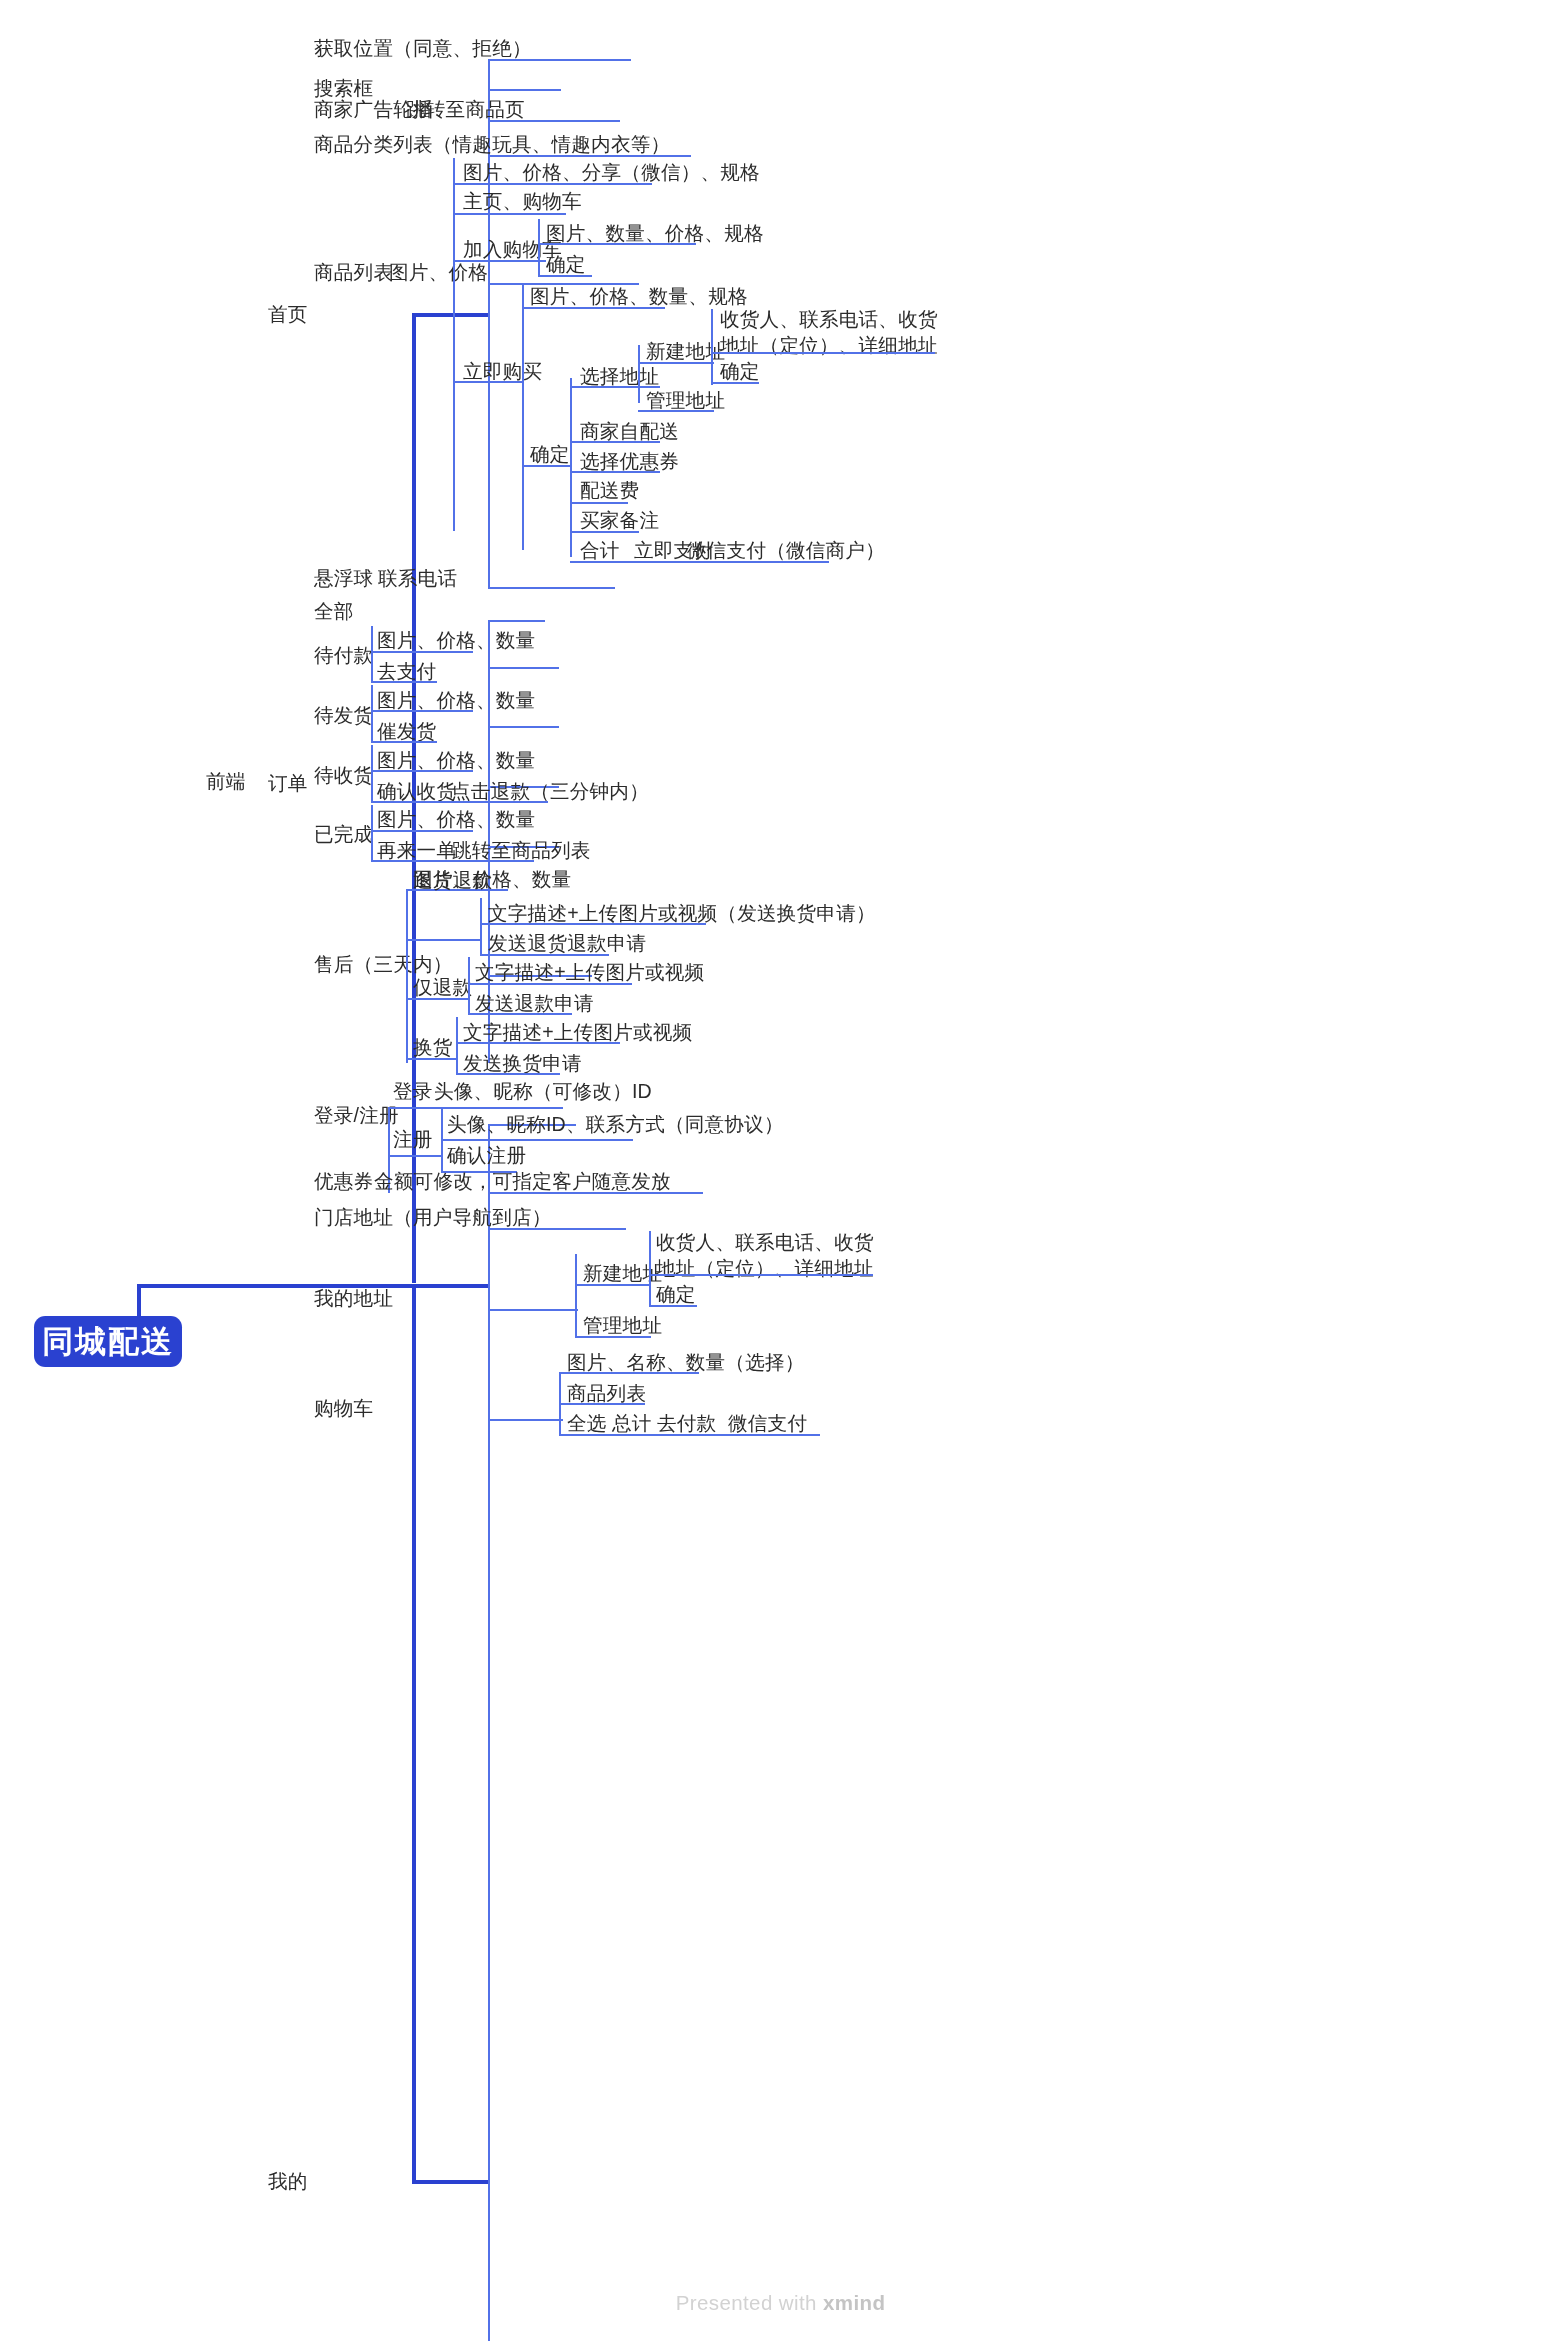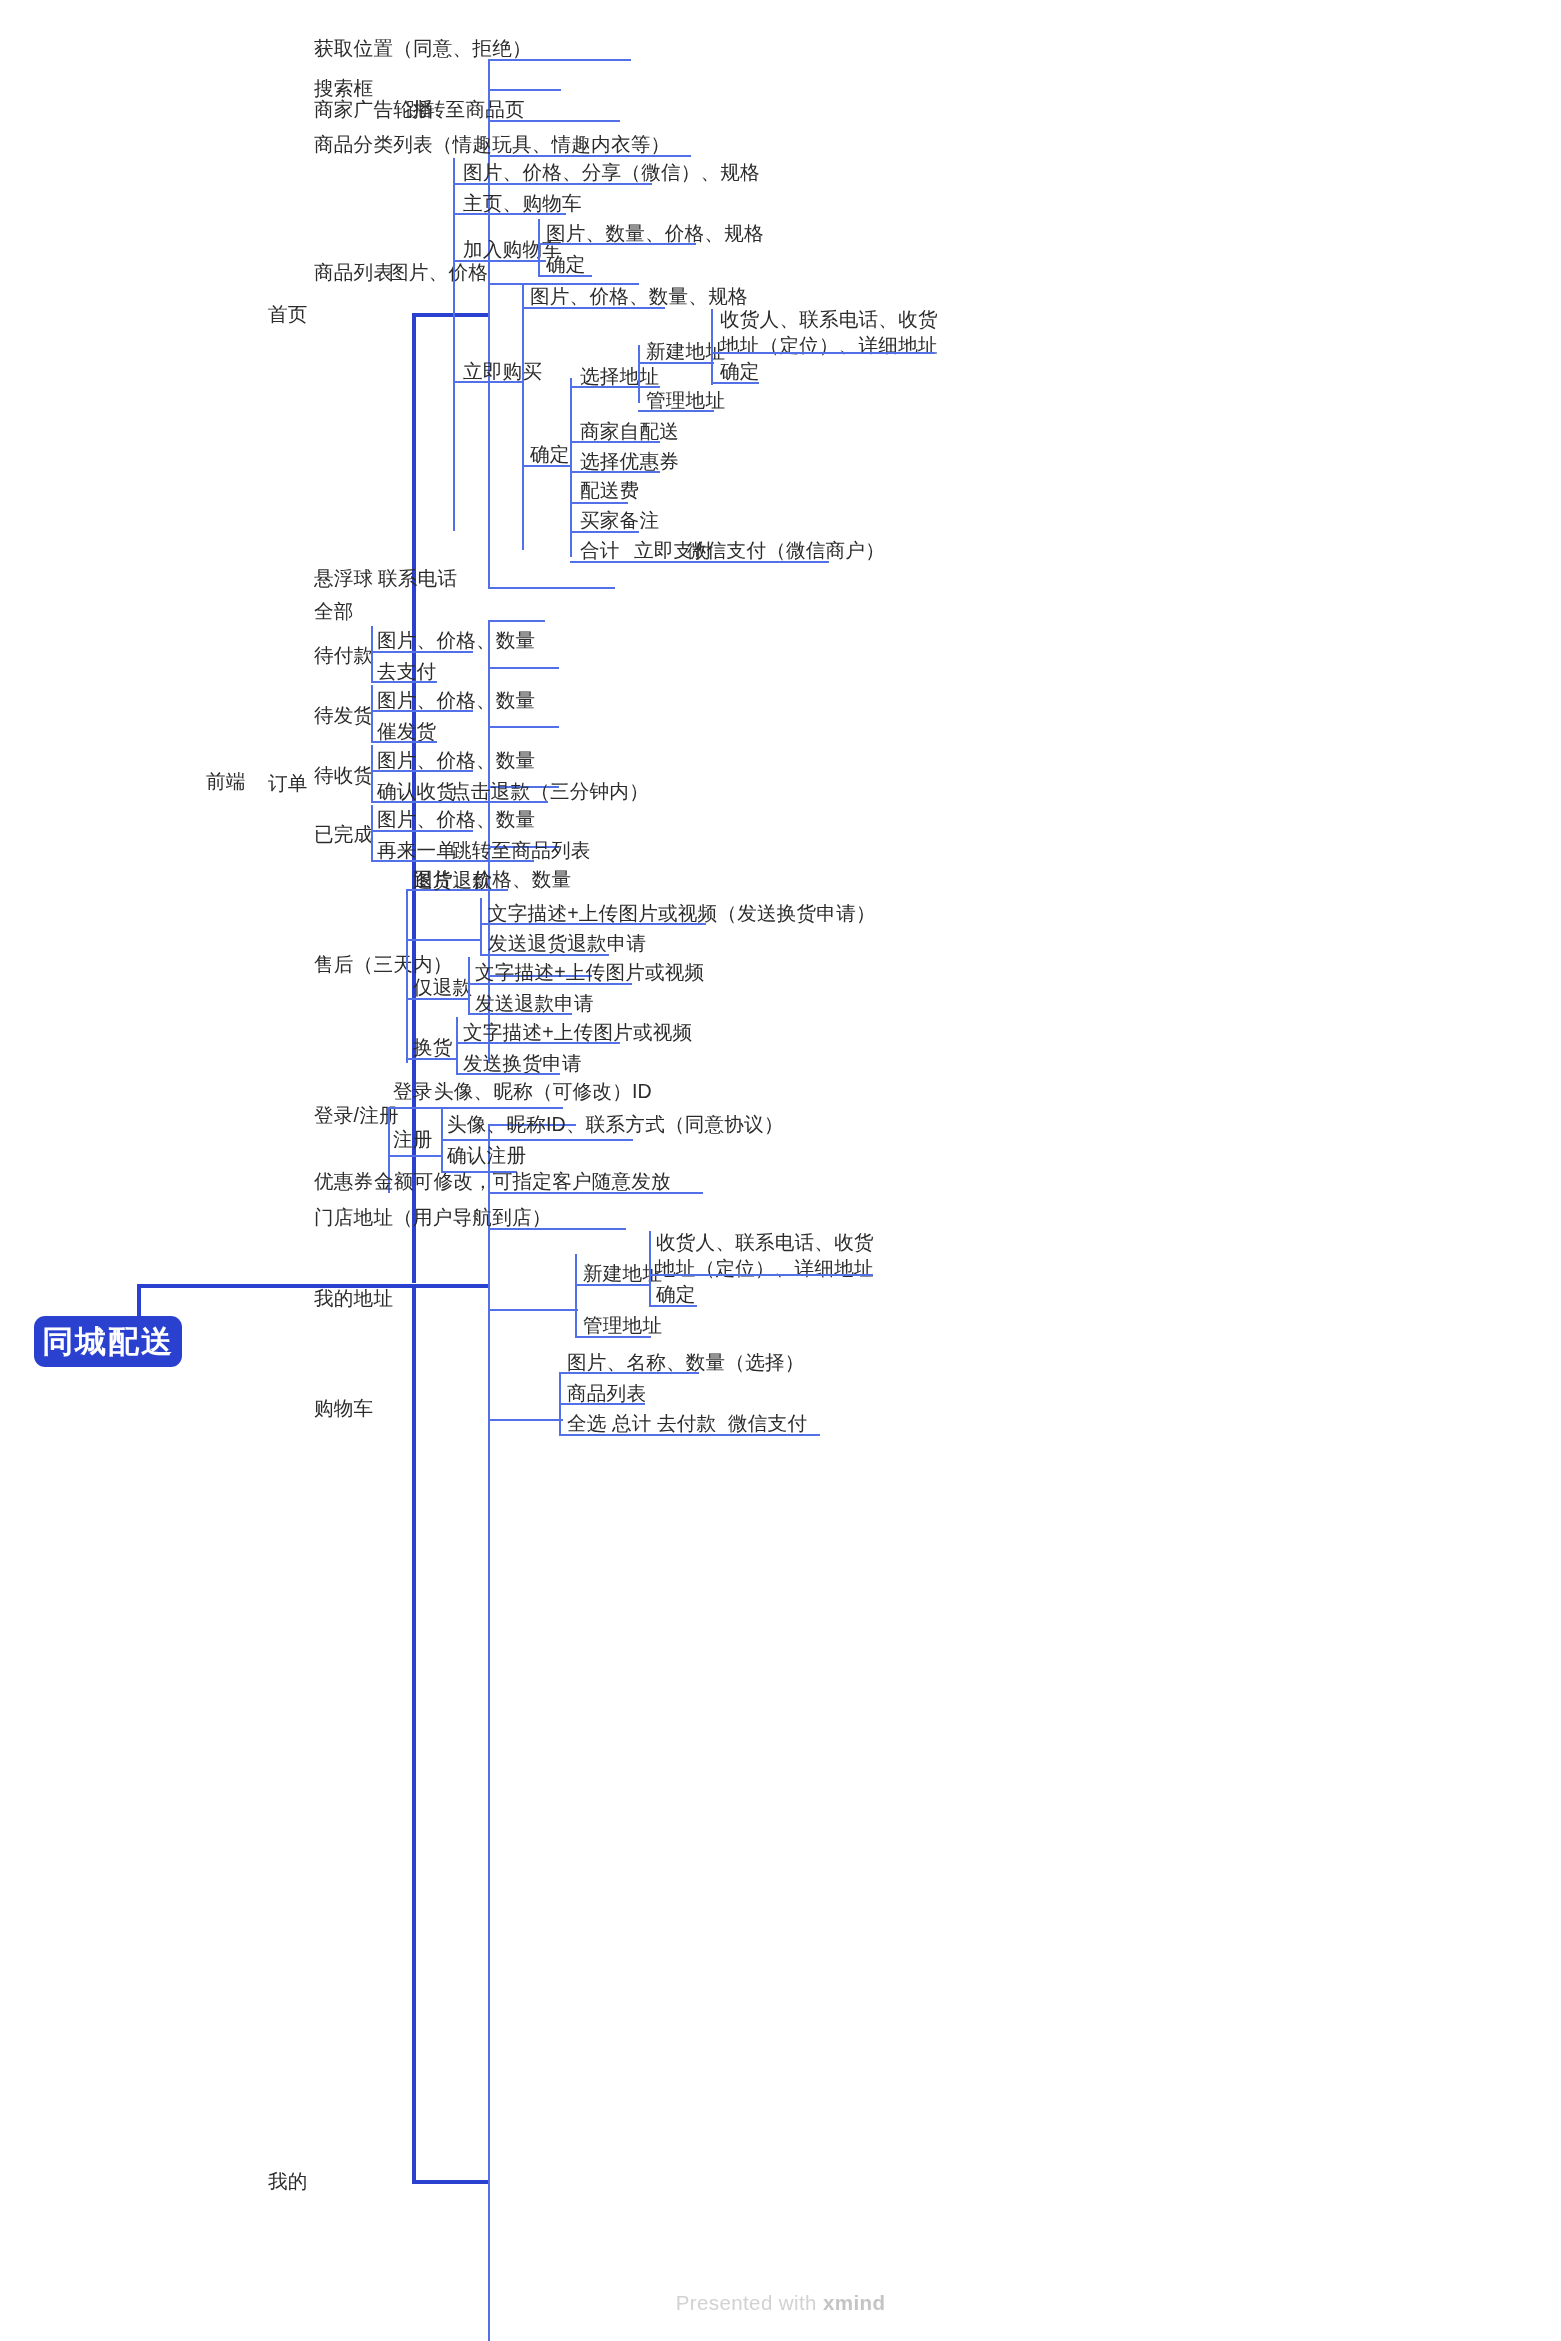--- a/index.html
+++ b/index.html
@@ -97,21 +97,21 @@
 
   <div class="topic" style="left:314px;top:258px;">商品列表</div>
   <div class="topic" style="left:389px;top:258px;">图片、价格</div>
   <div class="ln lnh" style="left:488px;top:283px;width:151px;"></div>
 
   <div class="ln lnv" style="left:453px;top:158px;height:373px;"></div>
 
   <div class="topic" style="left:463px;top:158px;">图片、价格、分享（微信）、规格</div>
   <div class="ln lnh" style="left:453px;top:183px;width:199px;"></div>
 
-  <div class="topic" style="left:463px;top:189px;">主页、购物车</div>
+  <div class="topic" style="left:463px;top:189px;font-family:Liberation Mono, monospace;">主页、购物车</div>
   <div class="ln lnh" style="left:453px;top:213px;width:113px;"></div>
 
   <div class="topic" style="left:463px;top:235px;">加入购物车</div>
   <div class="ln lnh" style="left:453px;top:260px;width:93px;"></div>
   <div class="ln lnv" style="left:538px;top:219px;height:56px;"></div>
 
   <div class="topic" style="left:546px;top:219px;">图片、数量、价格、规格</div>
   <div class="ln lnh" style="left:538px;top:243px;width:158px;"></div>
 
   <div class="topic" style="left:546px;top:250px;">确定</div>

